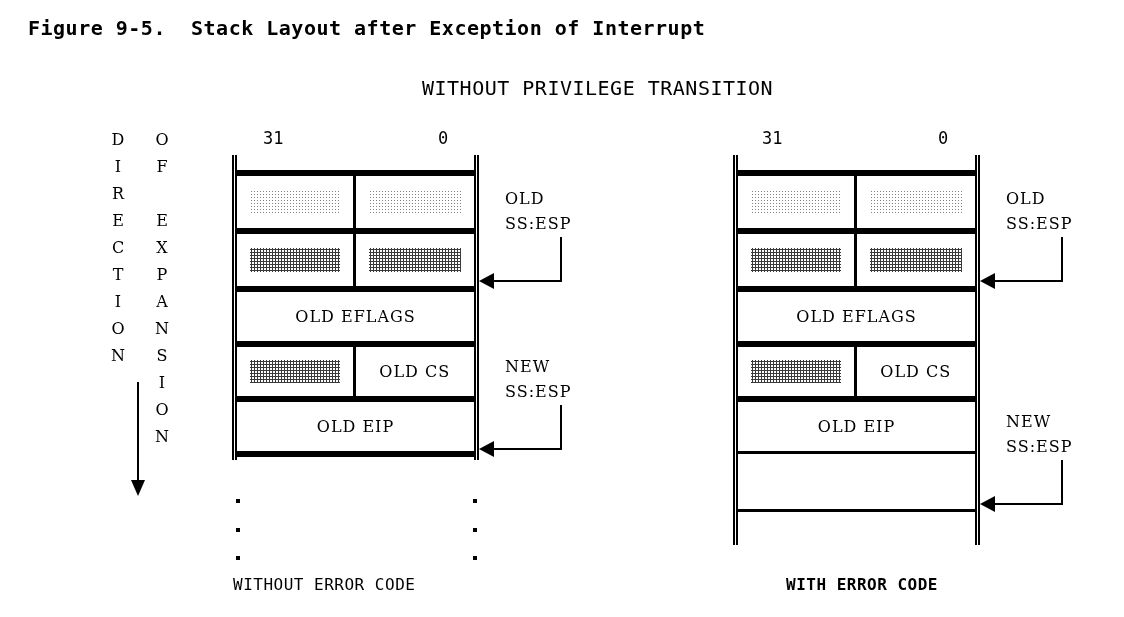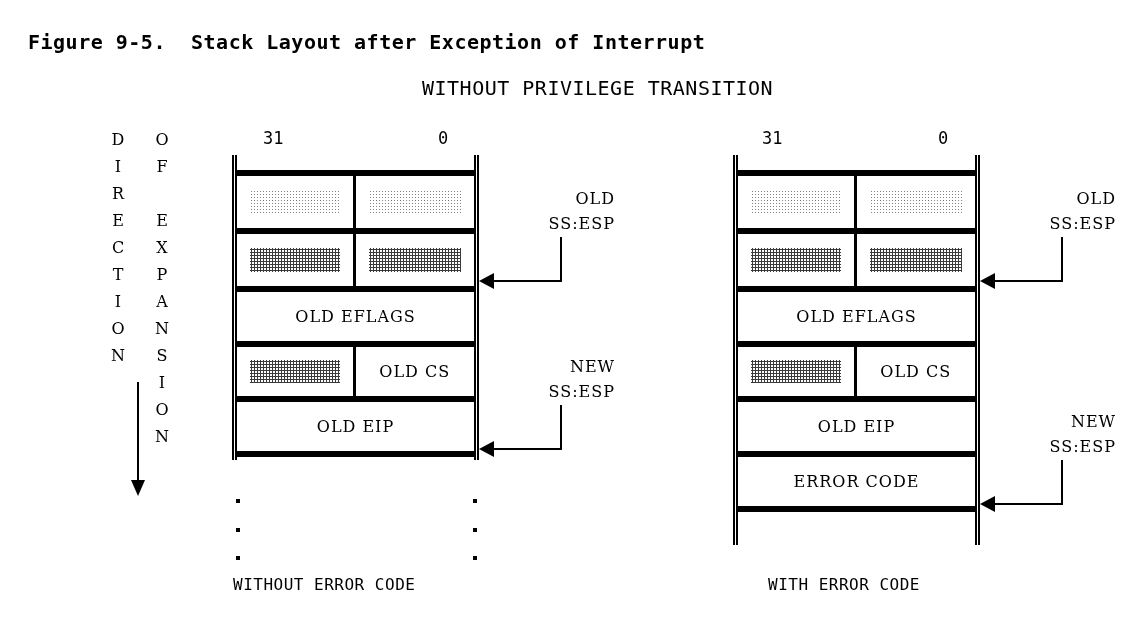--- a/index.html
+++ b/index.html
@@ -13,21 +13,21 @@
     position: relative;
     font-family: "DejaVu Sans Mono", monospace;
     color: #000000;
     overflow: hidden;
   }
 
   
   #figure-title {
     position: absolute;
     left: 28px;
-    top: 30px;
+    top: 16px;
     font-family: "DejaVu Sans Mono", monospace;
     font-size: 20px;
     font-weight: bold;
     letter-spacing: 0.5px;
     white-space: pre;
   }
   #privilege-heading {
     position: absolute;
     left: 422px;
     top: 76px;
@@ -173,21 +173,21 @@
   }
 
   
   .pointer { position: absolute; }
   .pointer .label {
     position: absolute;
     font-family: "DejaVu Serif", serif;
     font-size: 16px;
     letter-spacing: 1px;
     line-height: 25px;
-    text-align: right;
+    text-align: left;
     white-space: pre;
     width: 110px;
   }
   .pointer .stem {
     position: absolute;
     width: 2px;
     background: #000;
   }
   .pointer .horiz {
     position: absolute;
@@ -351,23 +351,20 @@
       <div class="cell divider-right">
         <div class="hatch dense"></div>
       </div>
       <div class="cell">OLD CS</div>
     </div>
 
     <div class="row" style="top:244px; height:55px;">
       <div class="cell full">OLD EIP</div>
     </div>
 
-    <div class="row" style="top:299px; height:55px;">
-      <div class="cell full">ERROR CODE</div>
-    </div>
 
     <div class="row open" style="top:354px; height:36px; border-bottom:none;">
       <div class="cell full"></div>
     </div>
   </div>
 </div>
 
 <div class="pointer">
   <div class="label" style="left:1006px; top:186px;">OLD
 SS:ESP</div>
@@ -377,13 +374,13 @@
 </div>
 
 <div class="pointer">
   <div class="label" style="left:1006px; top:409px;">NEW
 SS:ESP</div>
   <div class="stem" style="left:1061px; top:460px; height:44px;"></div>
   <div class="horiz" style="left:995px; top:503px; width:68px;"></div>
   <div class="head" style="left:980px; top:496px;"></div>
 </div>
 
-<div class="caption" style="left:768px; top:575px;">WITH ERROR CODE</div>
+<div class="caption" style="left:786px; top:575px;font-weight:bold;">WITH ERROR CODE</div>
 
 </body></html>

